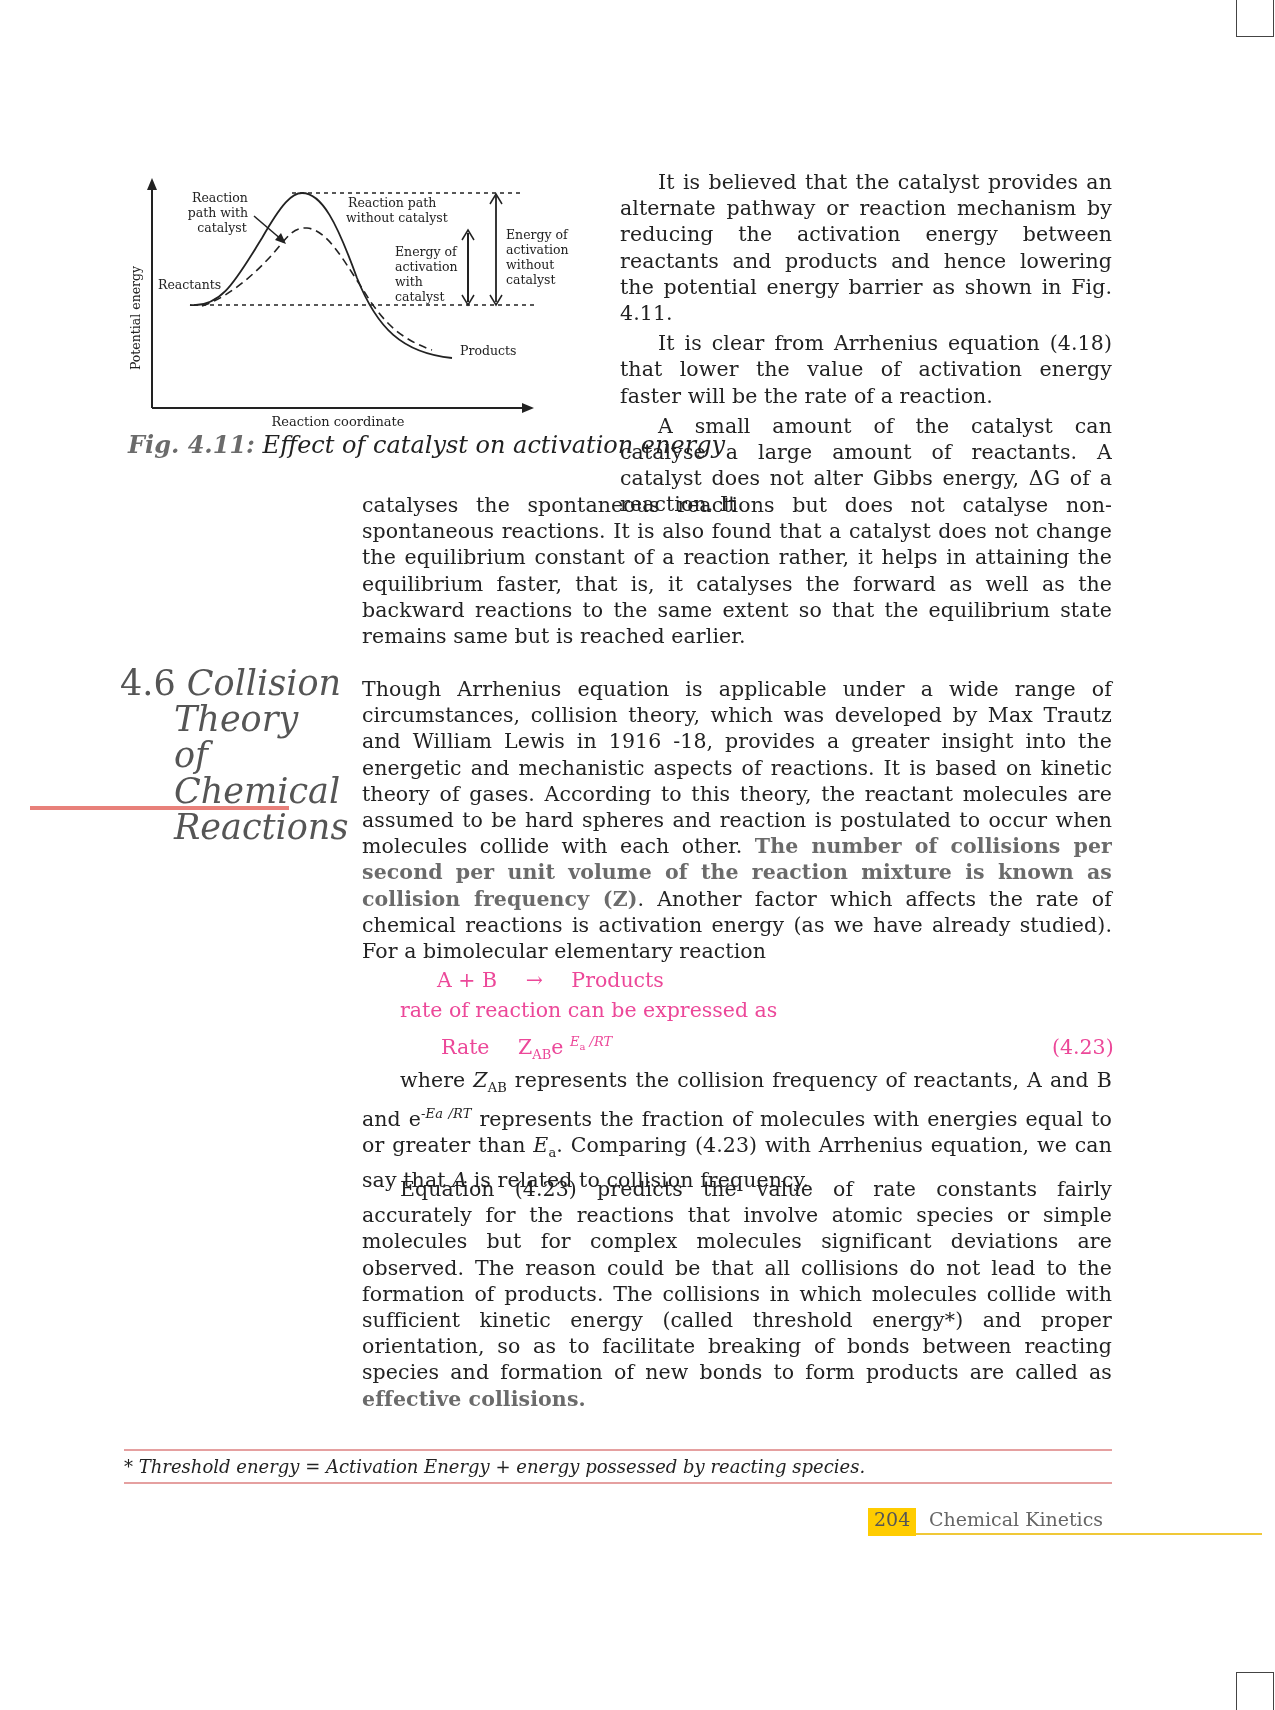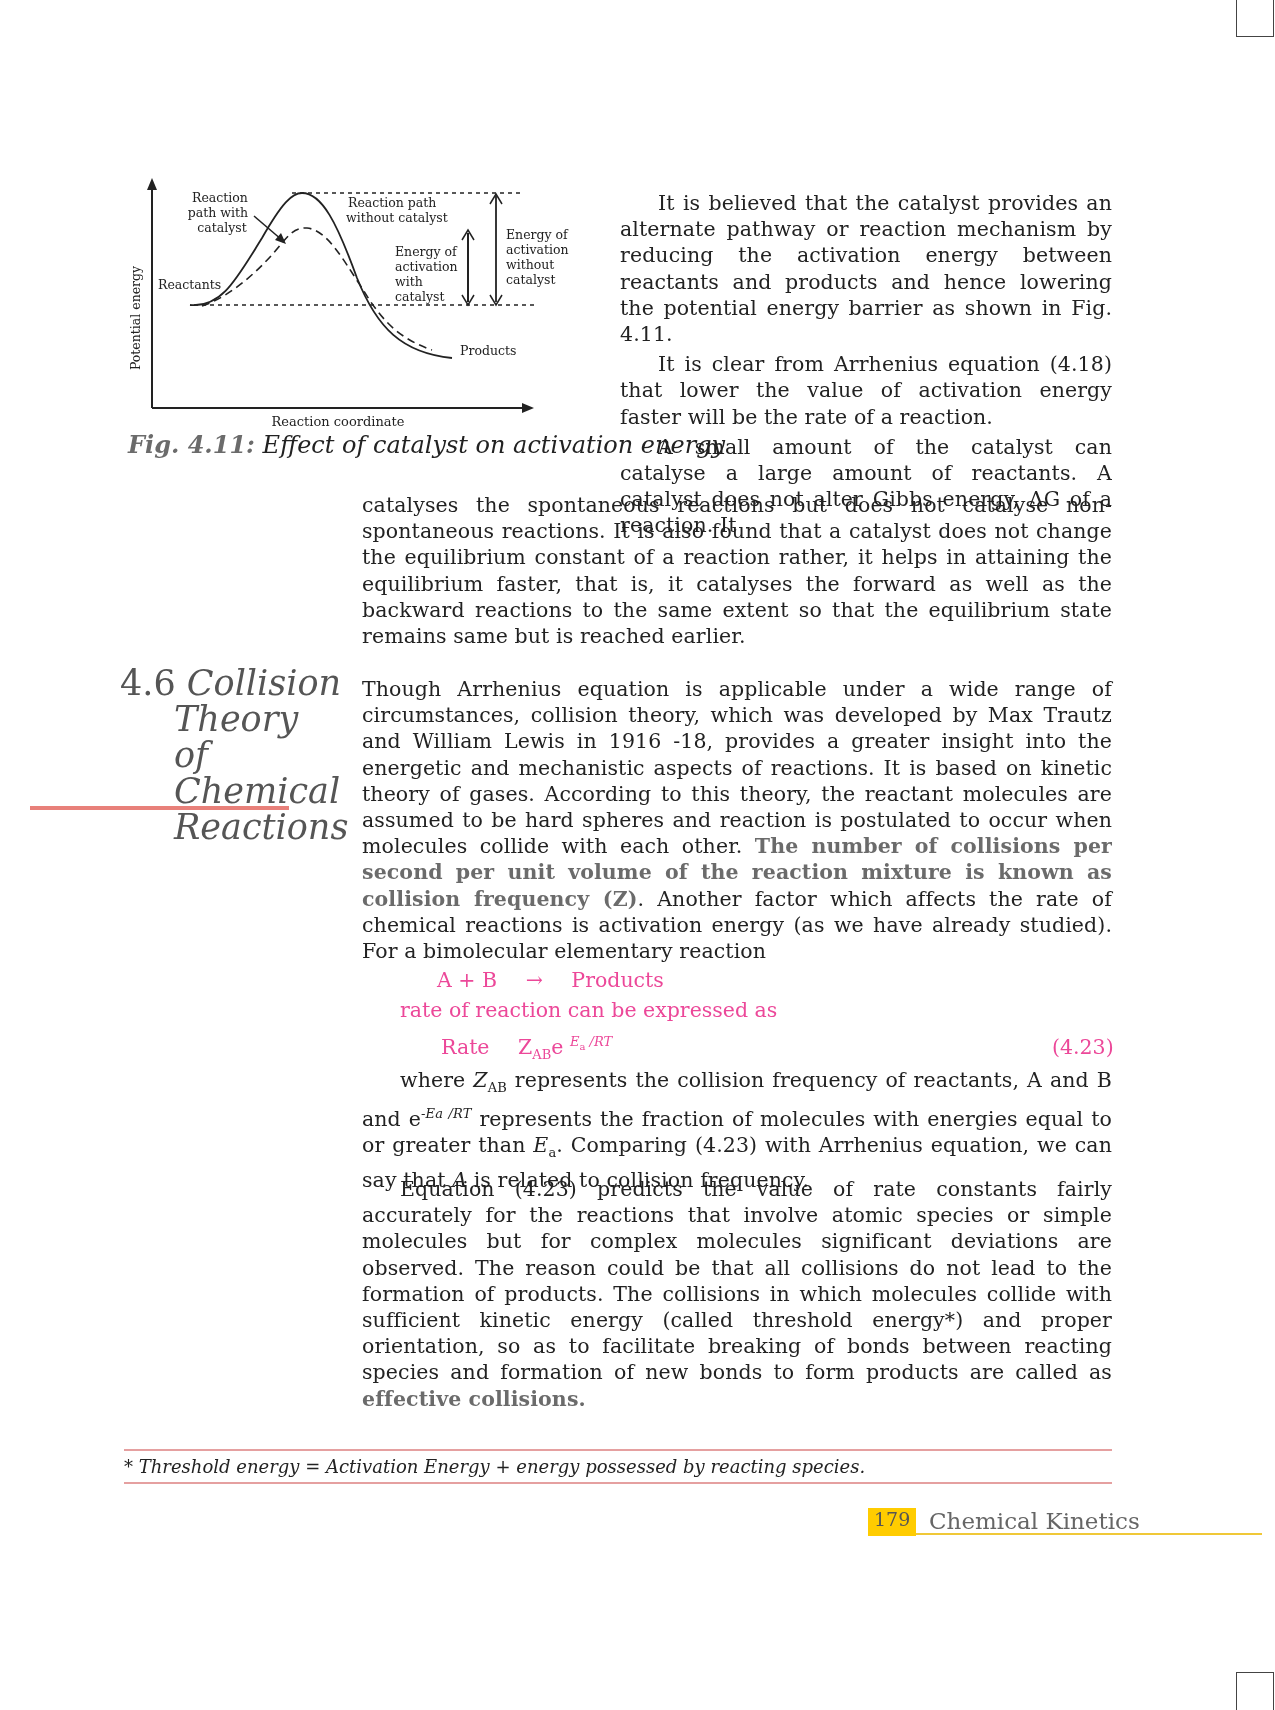--- a/index.html
+++ b/index.html
@@ -17,21 +17,21 @@
   .sec-head { position:absolute; left:120px; top:665px; width:170px;
               font-family:"DejaVu Serif", serif; font-style:italic; font-size:35px; line-height:36px; color:#555; }
   .sec-head .num { font-style:normal; }
   .sec-line { position:absolute; left:30px; top:806px; width:259px; height:4px; background:#e8807a; }
   .eq { position:absolute; font-size:20.5px; color:#ec4899; }
   .fn-line { position:absolute; left:124px; width:988px; height:2px; background:#e5a0a0; }
   .footnote { position:absolute; left:124px; top:1456px; font-size:18px; font-style:italic; color:#222; }
   .pg-hl { position:absolute; left:868px; top:1508px; width:48px; height:28px; background:#ffcc00; }
   .pg-line { position:absolute; left:916px; top:1533px; width:346px; height:2px; background:#f0c838; }
   .pg-num { position:absolute; left:874px; top:1508px; font-size:19px; color:#555; }
-  .pg-title { position:absolute; left:929px; top:1508px; font-size:23px; color:#666; }
+  .pg-title { position:absolute; left:929px; top:1508px; font-size:19px; color:#666; }
   sub, sup { font-size:13px; }
 </style>
 </head>
 <body>
 
 <div class="crop" style="left:1236px;top:-2px;width:36px;height:37px;"></div>
 <div class="crop" style="left:1236px;top:1672px;width:36px;height:40px;"></div>
 
 <svg class="fig" viewBox="0 0 460 250" width="460" height="250">
 
@@ -75,21 +75,21 @@
   <text x="394" y="76" font-size="12.5">activation</text>
   <text x="394" y="91" font-size="12.5">without</text>
   <text x="394" y="106" font-size="12.5">catalyst</text>
 </svg>
 
 <div class="caption">
   <b>Fig. 4.11:</b>
   <span>Effect of catalyst on activation energy</span>
 </div>
 
-<div class="para" style="left:620px;top:169px;width:492px;margin-top:21px;">
+<div class="para" style="left:620px;top:169px;width:492px;">
   <p class="ind" style="margin-bottom:4px;">It is believed that the catalyst provides an alternate pathway or reaction mechanism by reducing the activation energy between reactants and products and hence lowering the potential energy barrier as shown in Fig. 4.11.</p>
   <p class="ind" style="margin-bottom:4px;">It is clear from Arrhenius equation (4.18) that lower the value of activation energy faster will be the rate of a reaction.</p>
   <p class="ind">A small amount of the catalyst can catalyse a large amount of reactants. A catalyst does not alter Gibbs energy, ΔG of a reaction.  It</p>
 </div>
 
 <div class="para" style="left:362px;top:492px;width:750px;">catalyses the spontaneous reactions but does not catalyse non-spontaneous reactions. It is also found that a catalyst does not change the equilibrium constant of a reaction rather, it helps in attaining the equilibrium faster, that is, it catalyses the forward as well as the backward reactions to the same extent so that the equilibrium state remains same but is reached earlier.</div>
 
 <div class="sec-head">
   <div><span class="num">4.6</span>&nbsp;<span>Collision</span></div>
   <div style="padding-left:54px;">Theory of</div>
@@ -124,14 +124,14 @@
 <div class="para" style="left:362px;top:1176px;width:750px;text-indent:38px;">
   <span>Equation (4.23) predicts the value of rate constants fairly accurately for the reactions that involve atomic species or simple molecules but for complex molecules significant deviations are observed.  The reason could be that all collisions do not lead to the formation of products. The collisions in which molecules collide with sufficient kinetic energy (called threshold energy*) and proper orientation, so as to facilitate breaking of bonds between reacting species and formation of new bonds to form products are called as </span><span class="bold-grey">effective collisions.</span>
 </div>
 
 <div class="fn-line" style="top:1449px;"></div>
 <div class="footnote">*  Threshold energy = Activation Energy + energy possessed by reacting species.</div>
 <div class="fn-line" style="top:1482px;"></div>
 
 <div class="pg-hl"></div>
 <div class="pg-line"></div>
-<div class="pg-num">179</div>
+<div class="pg-num">204</div>
 <div class="pg-title">Chemical Kinetics</div>
 
 </body></html>

